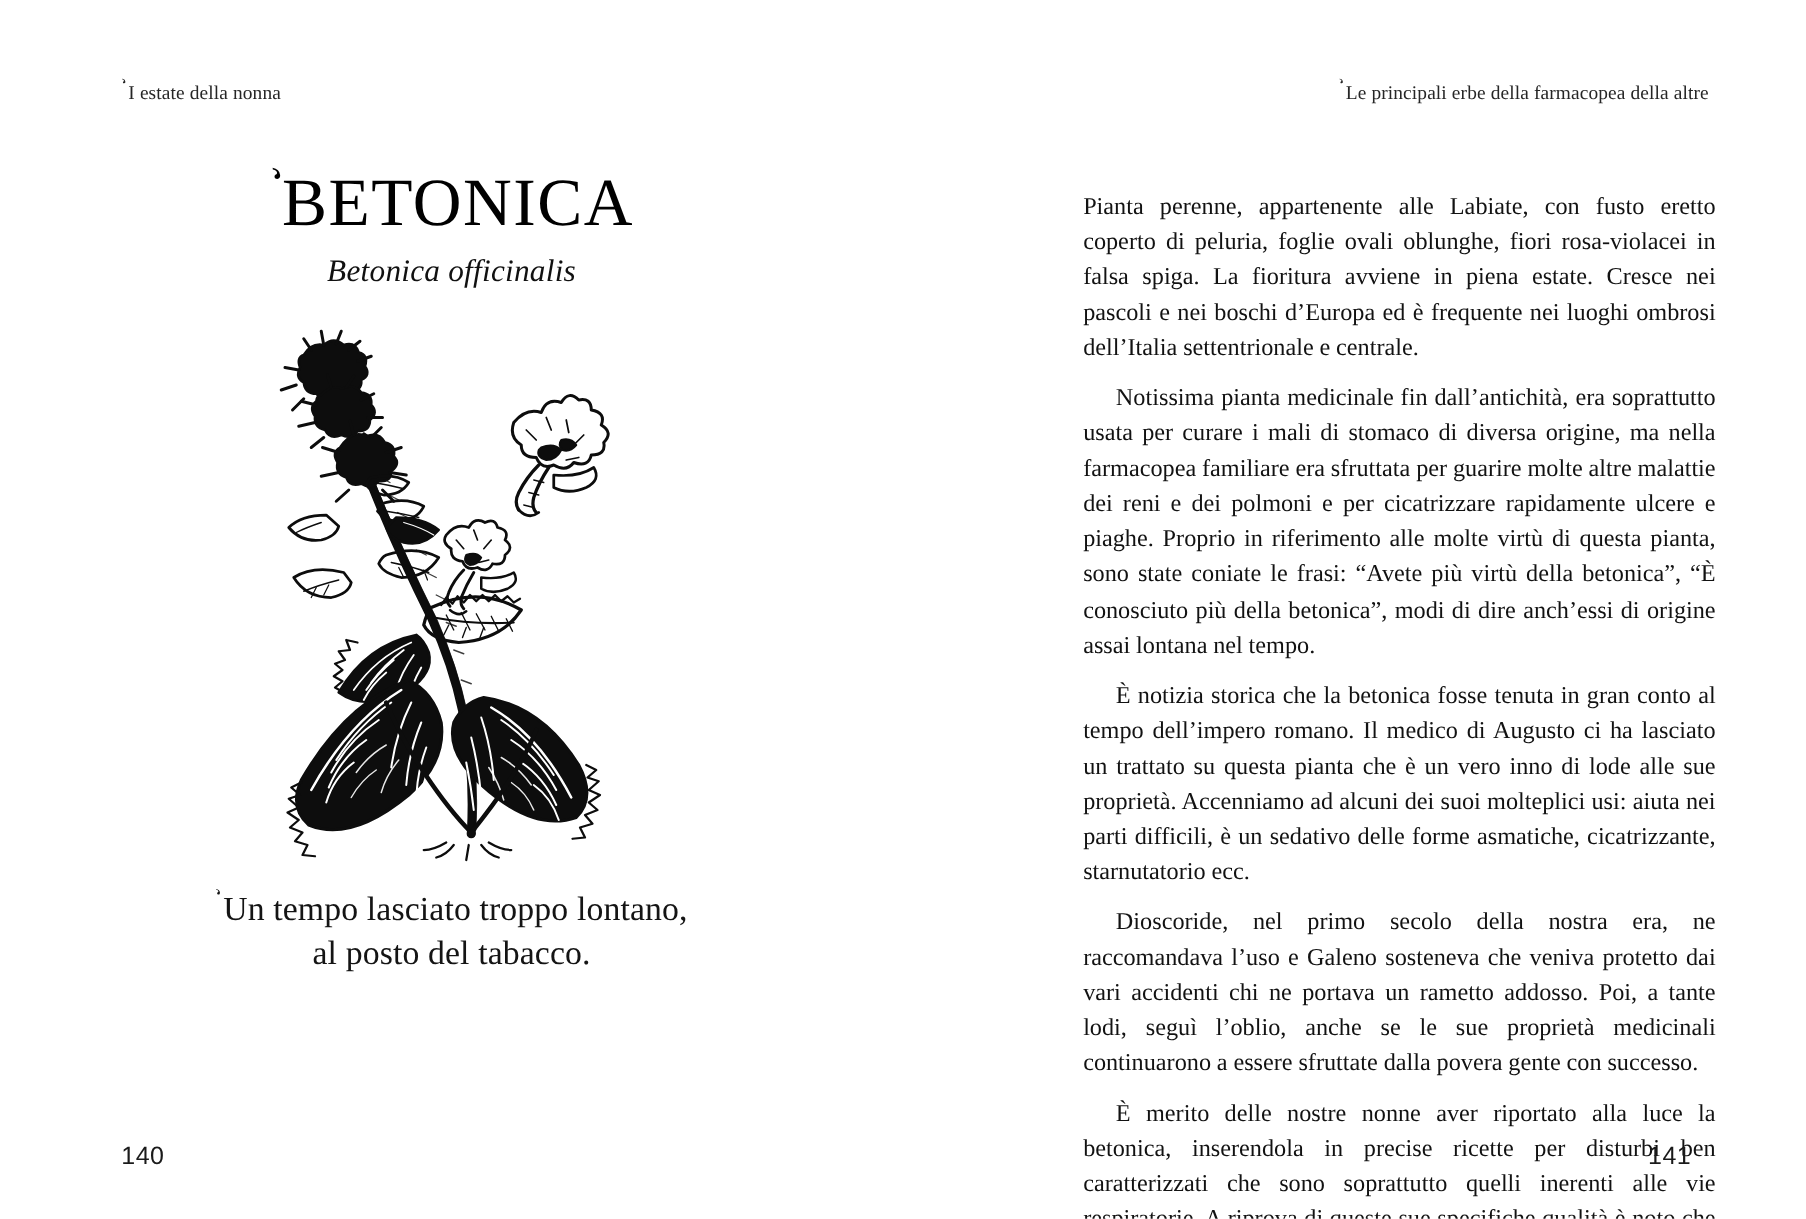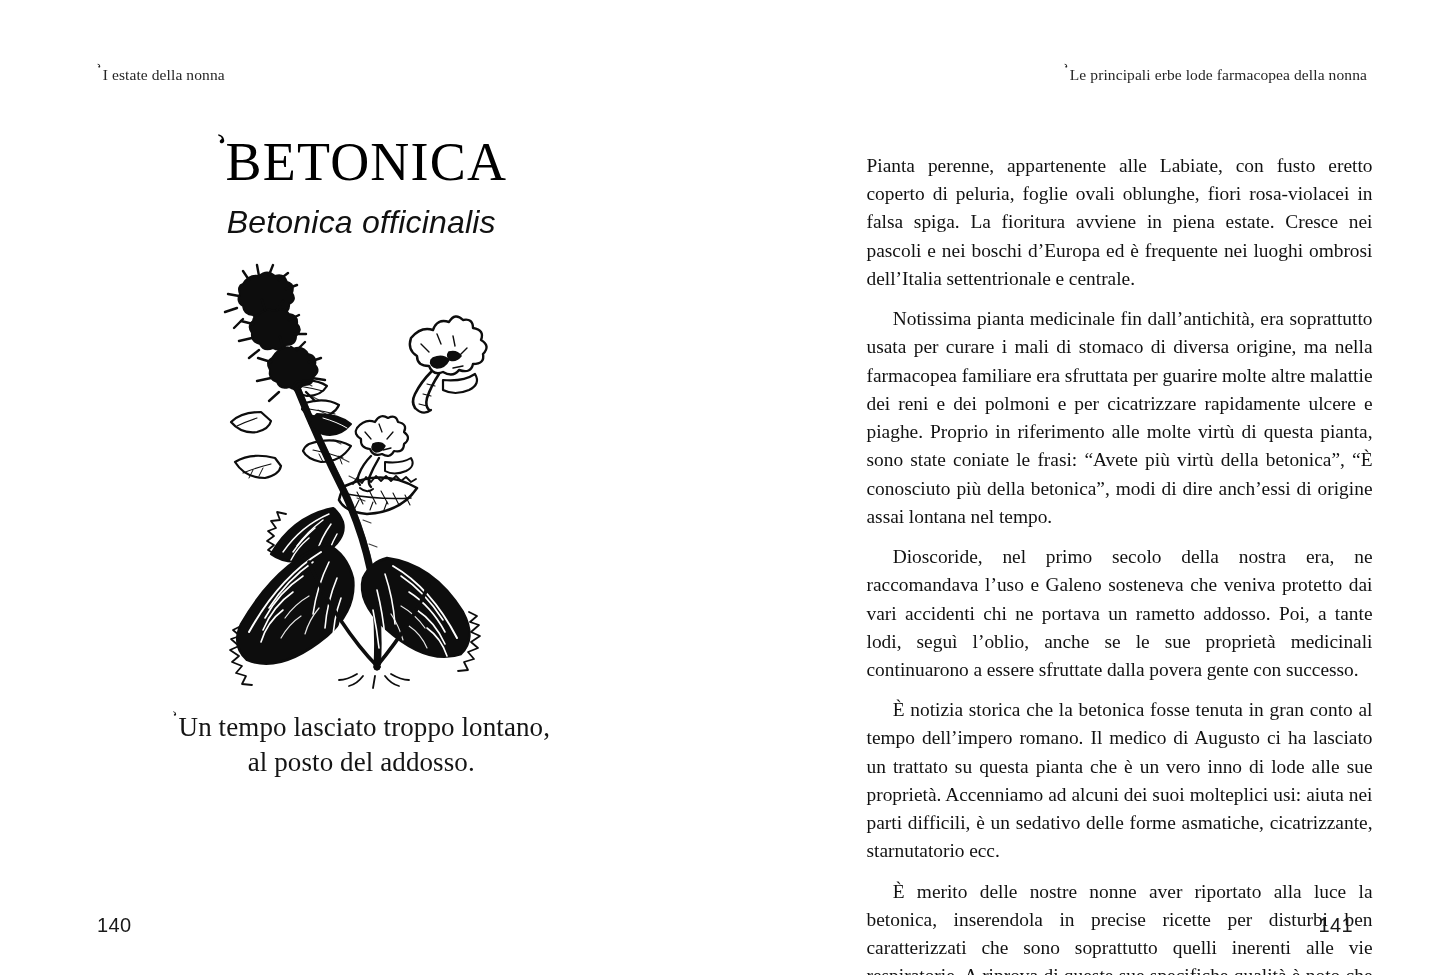--- a/index.html
+++ b/index.html
@@ -80,23 +80,23 @@
     color: #000;
   }
   .title-flourish {
     font-size: 36px;
     vertical-align: 0.62em;
     display: inline-block;
     transform: scaleX(-1) rotate(6deg);
     margin-right: -3px;
   }
   .herb-subtitle {
-    font-family: Liberation Sans, sans-serif;
+    font-family: Liberation Serif, serif;
     font-style: italic;
-    font-size: 32px;
+    font-size: 25px;
     letter-spacing: 0.2px;
     margin: 14px 0 0 0;
     color: #111;
   }
 
   .illustration {
     position: absolute;
     top: 262px;
     left: 50%;
     transform: translateX(-50%);
@@ -349,34 +349,34 @@
             <path d="M186 412 q10 6 18 6"></path>
             <path d="M180 414 q6 8 14 10"></path>
             <path d="M170 414 l-2 12"></path>
           </g>
         </g>
       </svg>
     </div>
 
     <div class="caption">
       <div><span class="cap-flourish">‘</span><span>Un tempo lasciato troppo lontano,</span></div>
-      <div>al posto del addosso.</div>
+      <div>al posto del tabacco.</div>
     </div>
 
     <div class="folio left">140</div>
   </div>
 
   <div class="page">
 
-    <div class="running-head right"><span class="rh-flourish">‘</span><span>Le principali erbe lode farmacopea della nonna</span></div>
+    <div class="running-head right"><span class="rh-flourish">‘</span><span>Le principali erbe della farmacopea della altre</span></div>
 
     <div class="body-col">
       <p>Pianta perenne, appartenente alle Labiate, con fusto eretto coperto di peluria, foglie ovali oblunghe, fiori rosa-violacei in falsa spiga. La fioritura avviene in piena estate. Cresce nei pascoli e nei boschi d’Europa ed è frequente nei luoghi ombrosi dell’Italia settentrionale e centrale.</p>
       <p>Notissima pianta medicinale fin dall’antichità, era soprattutto usata per curare i mali di stomaco di diversa origine, ma nella farmacopea familiare era sfruttata per guarire molte altre malattie dei reni e dei polmoni e per cicatrizzare rapidamente ulcere e piaghe. Proprio in riferimento alle molte virtù di questa pianta, sono state coniate le frasi: “Avete più virtù della betonica”, “È conosciuto più della betonica”, modi di dire anch’essi di origine assai lontana nel tempo.</p>
+      <p>È notizia storica che la betonica fosse tenuta in gran conto al tempo dell’impero romano. Il medico di Augusto ci ha lasciato un trattato su questa pianta che è un vero inno di lode alle sue proprietà. Accenniamo ad alcuni dei suoi molteplici usi: aiuta nei parti difficili, è un sedativo delle forme asmatiche, cicatrizzante, starnutatorio ecc.</p>
       <p>Dioscoride, nel primo secolo della nostra era, ne raccomandava l’uso e Galeno sosteneva che veniva protetto dai vari accidenti chi ne portava un rametto addosso. Poi, a tante lodi, seguì l’oblio, anche se le sue proprietà medicinali continuarono a essere sfruttate dalla povera gente con successo.</p>
-      <p>È notizia storica che la betonica fosse tenuta in gran conto al tempo dell’impero romano. Il medico di Augusto ci ha lasciato un trattato su questa pianta che è un vero inno di lode alle sue proprietà. Accenniamo ad alcuni dei suoi molteplici usi: aiuta nei parti difficili, è un sedativo delle forme asmatiche, cicatrizzante, starnutatorio ecc.</p>
       <p>È merito delle nostre nonne aver riportato alla luce la betonica, inserendola in precise ricette per disturbi ben caratterizzati che sono soprattutto quelli inerenti alle vie respiratorie. A riprova di queste sue specifiche qualità è noto che un tempo neppure troppo lontano, la betonica veniva fumata al posto del tabacco e chi ne faceva uso era esente sempre, o quasi, dai disturbi catarrali così diffusi e frequenti.</p>
     </div>
 
     <div class="folio right">141</div>
   </div>
 
 </div>
 
 </body></html>

